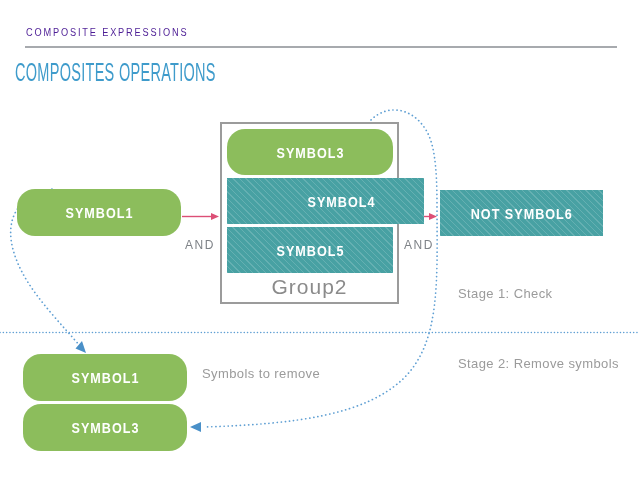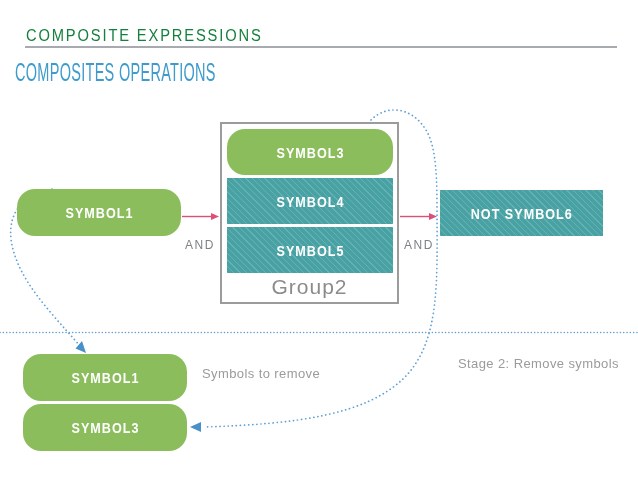--- a/index.html
+++ b/index.html
@@ -3,21 +3,21 @@
 <meta charset="utf-8">
 <style>
   html,body{margin:0;padding:0;background:#fff;}
   .slide{
     position:relative;width:638px;height:479px;background:#ffffff;overflow:hidden;
     font-family:"Liberation Sans",sans-serif;
   }
   .abs{position:absolute;}
   svg.connectors{position:absolute;left:0;top:0;width:638px;height:479px;pointer-events:none;}
   .kicker{
-    left:26px;top:27px;font-size:16px;color:#15803d;letter-spacing:2px;
+    left:26px;top:27px;font-size:10px;color:#4c1d95;letter-spacing:2px;
     white-space:nowrap;
   }
   .kicker .cond{transform:scaleX(0.92);transform-origin:left center;display:inline-block;}
   .kicker-rule{left:25px;top:46px;width:592px;height:0;border-top:2px solid #a7aaae;}
   .title{
     left:15px;top:58px;margin:0;font-size:25px;font-weight:normal;color:#3e9bcb;
     white-space:nowrap;letter-spacing:0.5px;
   }
   .title .cond{transform:scaleX(0.58);transform-origin:left center;display:inline-block;}
   .sym{
@@ -79,35 +79,36 @@
   <div class="abs sym green" style="left:17px;top:189px;width:164px;height:47px;">
     <span class="cond">SYMBOL1</span>
   </div>
 
   <div class="abs and-label" style="left:184px;top:194px;width:32px;">AND</div>
 
   <div class="abs group-box">
     <div class="sym green" style="position:absolute;left:5px;top:5px;width:166px;height:46px;">
       <span class="cond">SYMBOL3</span>
     </div>
-    <div class="sym teal" style="position:absolute;left:5px;top:54px;width:166px;height:46px;">
+    <div class="sym teal" style="position:absolute;left:5px;top:54px;width:166px;height:46px;padding-left:31px;">
       <span class="cond">SYMBOL4</span>
     </div>
     <div class="sym teal" style="position:absolute;left:5px;top:103px;width:166px;height:46px;">
       <span class="cond">SYMBOL5</span>
     </div>
     <div class="group-label">Group2</div>
   </div>
 
   <div class="abs and-label" style="left:402px;top:194px;width:34px;">AND</div>
 
   <div class="abs sym teal" style="left:440px;top:190px;width:163px;height:46px;">
     <span class="cond">NOT SYMBOL6</span>
   </div>
 
+  <div class="abs caption" style="left:458px;top:286px;">Stage 1: Check</div>
 
   <div class="abs caption" style="left:458px;top:356px;">Stage 2: Remove symbols</div>
 
   <div class="abs sym green" style="left:23px;top:354px;width:164px;height:47px;">
     <span class="cond">SYMBOL1</span>
   </div>
   <div class="abs sym green" style="left:23px;top:404px;width:164px;height:47px;">
     <span class="cond">SYMBOL3</span>
   </div>
 

